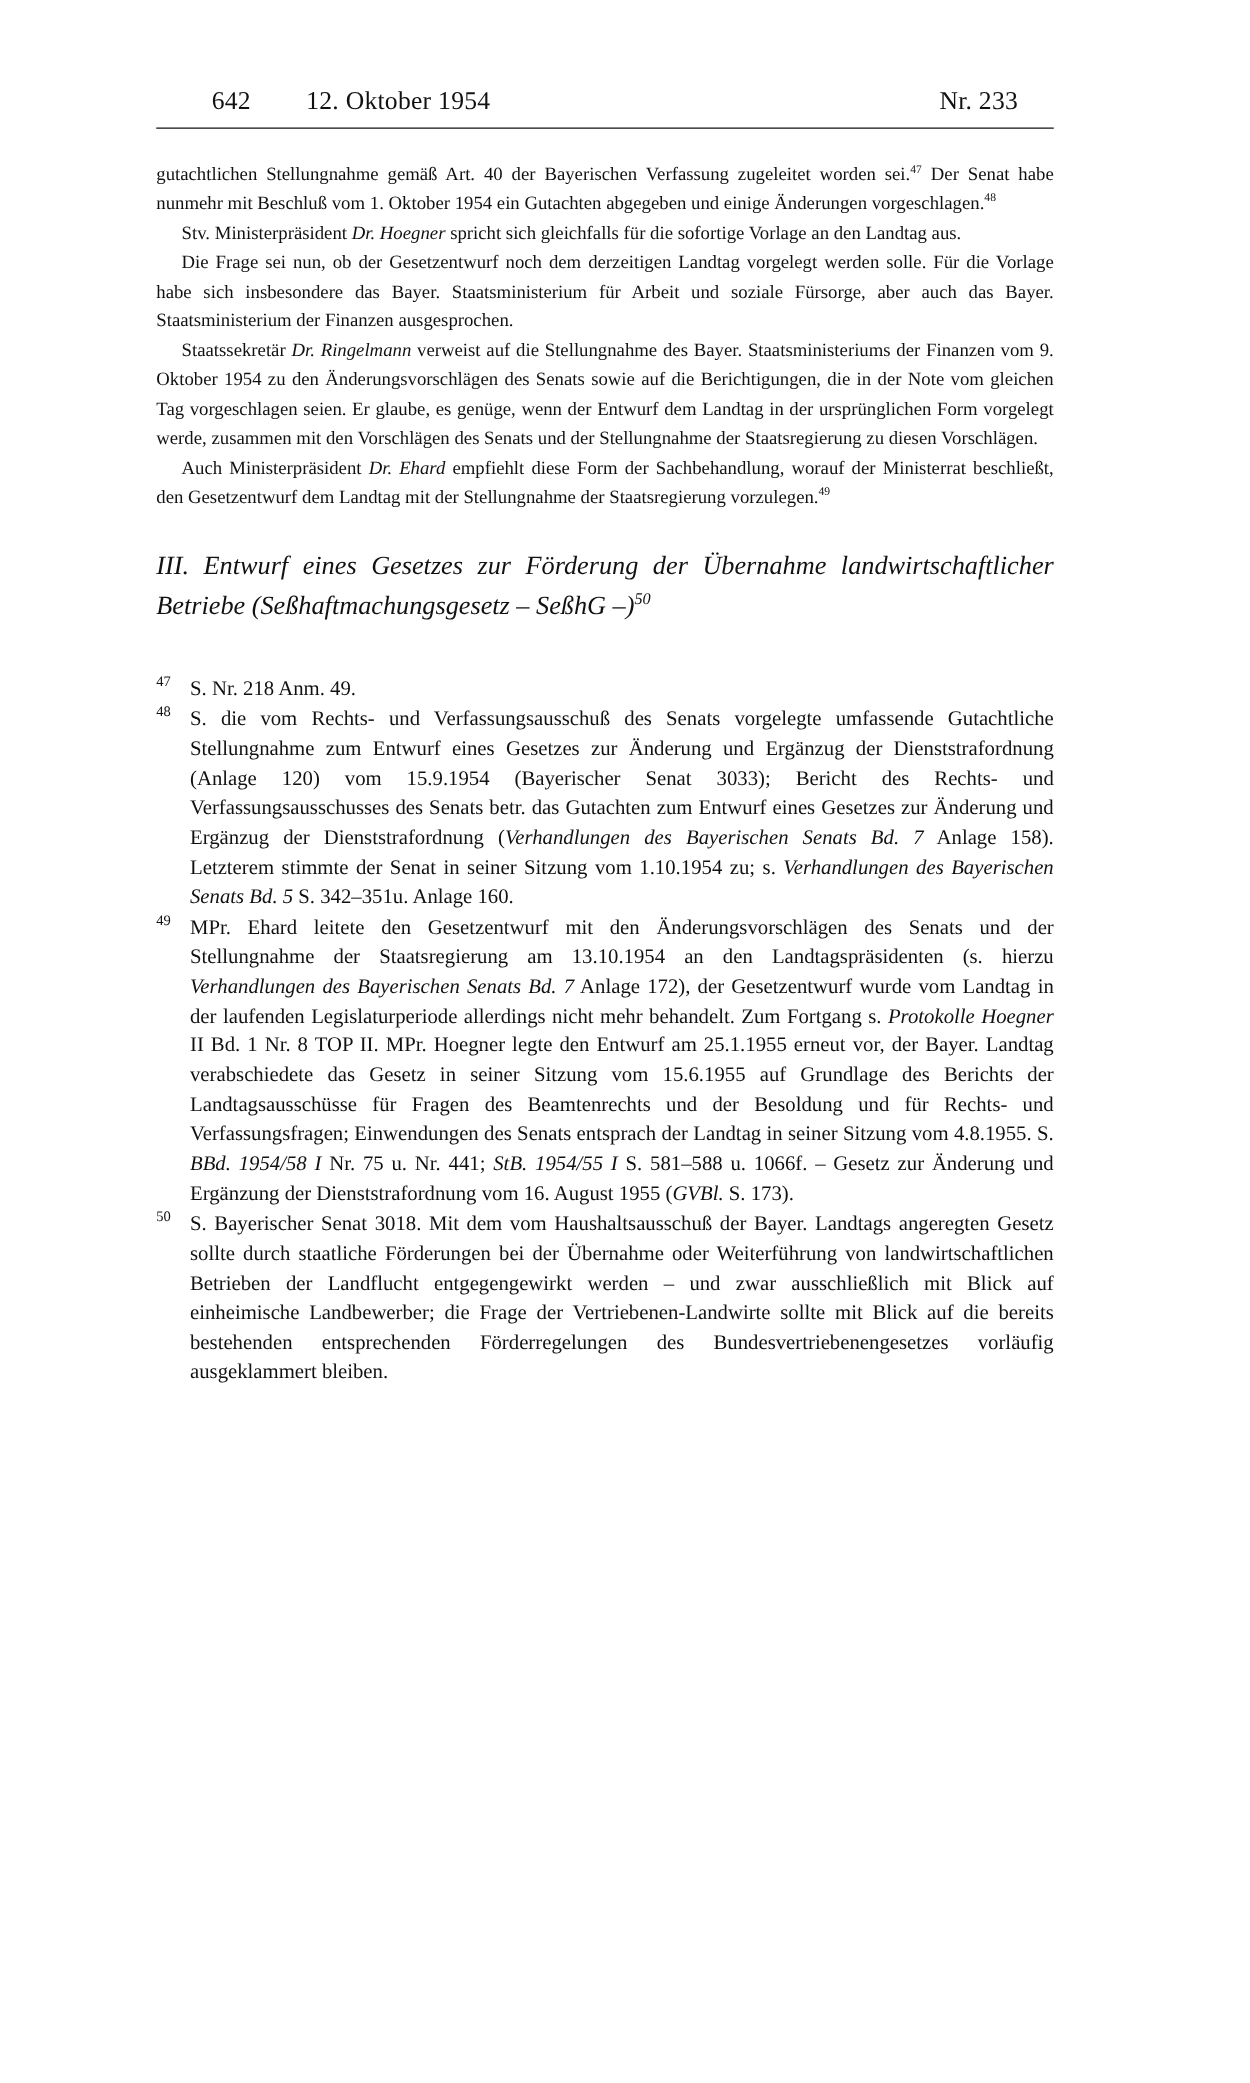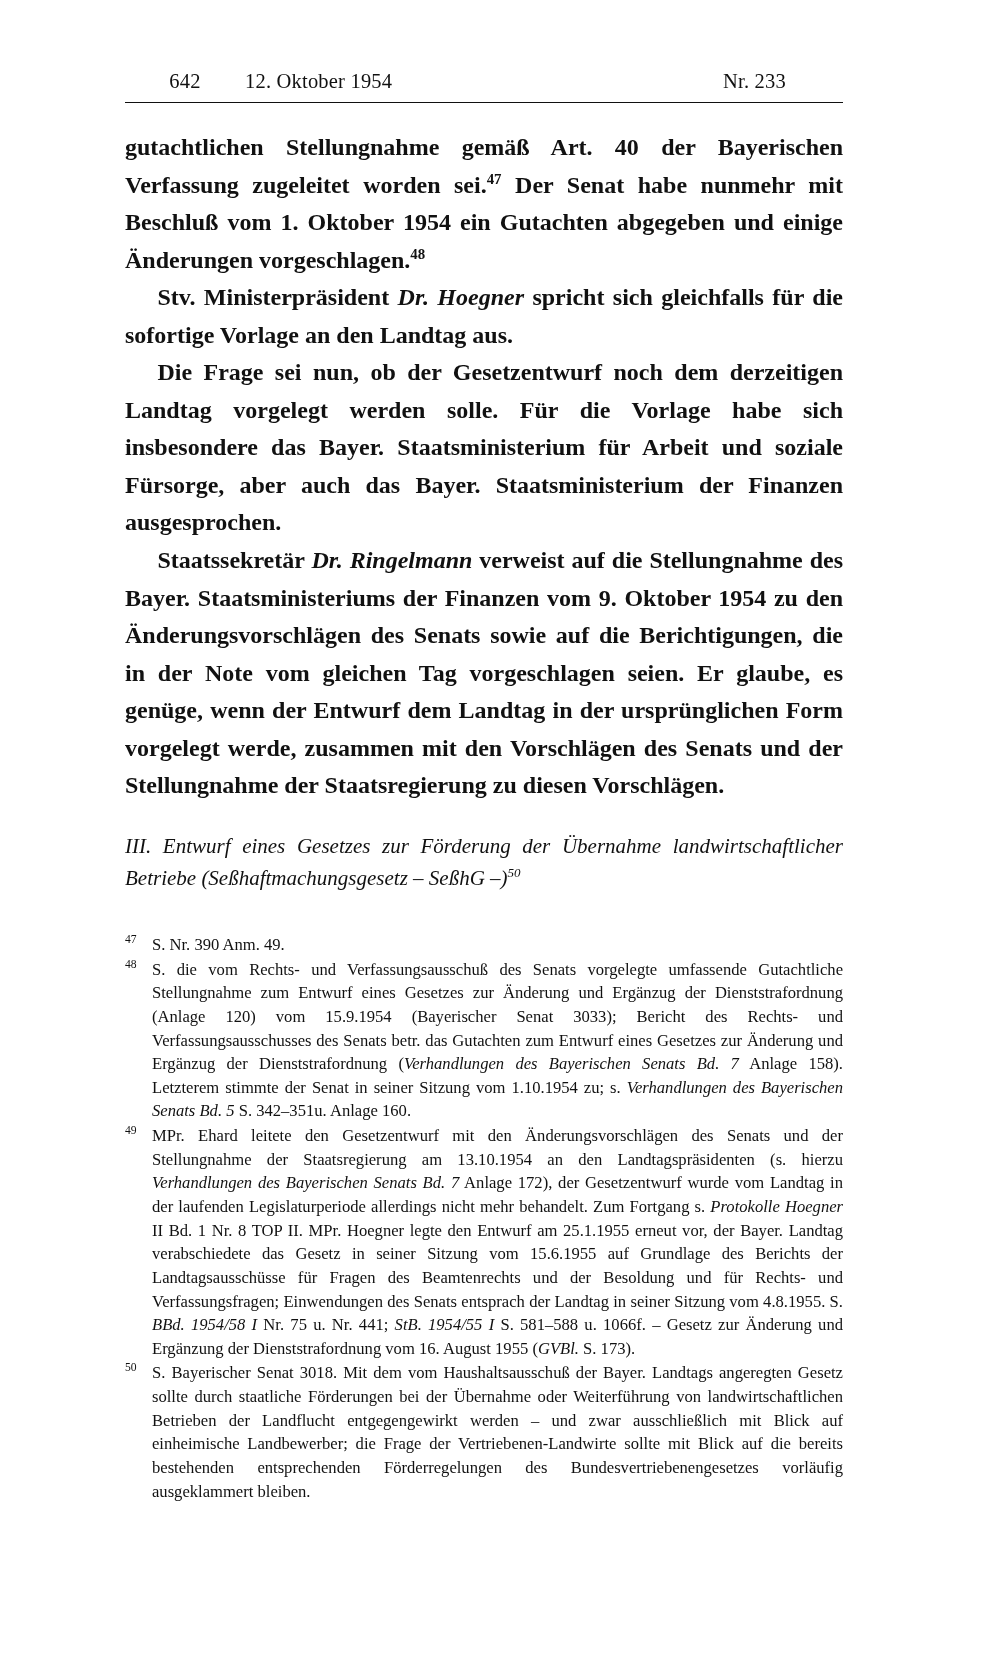--- a/index.html
+++ b/index.html
@@ -36,35 +36,34 @@
   }
   .runhead .folio {
     width: 120px;
     text-align: center;
   }
   .runhead .center {
     flex: 1;
   }
   .runhead .number {
     width: 120px;
-    text-align: left;
+    text-align: center;
   }
   .rule {
     border-bottom: 1.1px solid #111;
     margin-top: 9px;
   }
   
   .body {
     margin-top: 26px;
-    font-size: 24px;
+    font-size: 15px;
     line-height: 1.565;
     text-align: justify;
     text-justify: inter-word;
     hyphens: manual;
-    font-weight: bold;
   }
   .body p {
     margin: 0;
   }
   .body p.indent {
     text-indent: 1.35em;
   }
   .body p.noindent {
     text-indent: 0;
   }
@@ -126,28 +125,29 @@
 
     <div class="body">
       <p class="noindent"><span>gutachtlichen Stellungnahme gemäß Art. 40 der Bayerischen Verfassung zugeleitet worden sei.</span><sup>47</sup><span> Der Senat habe nunmehr mit Beschluß vom 1. Oktober 1954 ein Gutachten abgegeben und einige Änderungen vorgeschlagen.</span><sup>48</sup></p>
 
       <p class="indent"><span>Stv. Ministerpräsident </span><em>Dr. Hoegner</em><span> spricht sich gleichfalls für die sofortige Vorlage an den Landtag aus.</span></p>
 
       <p class="indent">Die Frage sei nun, ob der Gesetzentwurf noch dem derzeitigen Landtag vorgelegt werden solle. Für die Vorlage habe sich insbesondere das Bayer. Staatsministerium für Arbeit und soziale Fürsorge, aber auch das Bayer. Staatsministerium der Finanzen ausgesprochen.</p>
 
       <p class="indent"><span>Staatssekretär </span><em>Dr. Ringelmann</em><span> verweist auf die Stellungnahme des Bayer. Staatsministeriums der Finanzen vom 9. Oktober 1954 zu den Änderungsvorschlägen des Senats sowie auf die Berichtigungen, die in der Note vom gleichen Tag vorgeschlagen seien. Er glaube, es genüge, wenn der Entwurf dem Landtag in der ursprünglichen Form vorgelegt werde, zusammen mit den Vorschlägen des Senats und der Stellungnahme der Staatsregierung zu diesen Vorschlägen.</span></p>
 
+      <p class="indent"><span>Auch Ministerpräsident </span><em>Dr. Ehard</em><span> empfiehlt diese Form der Sachbehandlung, worauf der Ministerrat beschließt, den Gesetzentwurf dem Landtag mit der Stellungnahme der Staatsregierung vorzulegen.</span><sup>49</sup></p>
     </div>
 
     <div class="section-heading"><span>III. Entwurf eines Gesetzes zur Förderung der Übernahme landwirtschaftlicher Betriebe (Seßhaftmachungsgesetz – SeßhG –)</span><sup>50</sup></div>
 
     <div class="footnotes">
         <div class="fn">
           <div class="fn-num"><span>47</span></div>
-          <div class="fn-text"><span>S. Nr. 390 Anm. 49.</span></div>
+          <div class="fn-text"><span>S. Nr. 218 Anm. 49.</span></div>
         </div>
         <div class="fn">
           <div class="fn-num"><span>48</span></div>
           <div class="fn-text"><span>S. die vom Rechts- und Verfassungsausschuß des Senats vorgelegte umfassende Gutachtliche Stellungnahme zum Entwurf eines Gesetzes zur Änderung und Ergänzug der Dienststrafordnung (Anlage 120) vom 15.9.1954 (Bayerischer Senat 3033); Bericht des Rechts- und Verfassungsausschusses des Senats betr. das Gutachten zum Entwurf eines Gesetzes zur Änderung und Ergänzug der Dienststrafordnung (</span><em>Verhandlungen des Bayerischen Senats Bd. 7</em><span> Anlage 158). Letzterem stimmte der Senat in seiner Sitzung vom 1.10.1954 zu; s. </span><em>Verhandlungen des Bayerischen Senats Bd. 5</em><span> S. 342–351u. Anlage 160.</span></div>
         </div>
         <div class="fn">
           <div class="fn-num"><span>49</span></div>
           <div class="fn-text"><span>MPr. Ehard leitete den Gesetzentwurf mit den Änderungsvorschlägen des Senats und der Stellungnahme der Staatsregierung am 13.10.1954 an den Landtagspräsidenten (s. hierzu </span><em>Verhandlungen des Bayerischen Senats Bd. 7</em><span> Anlage 172), der Gesetzentwurf wurde vom Landtag in der laufenden Legislaturperiode allerdings nicht mehr behandelt. Zum Fortgang s. </span><em>Protokolle Hoegner</em><span> II Bd. 1 Nr. 8 TOP II. MPr. Hoegner legte den Entwurf am 25.1.1955 erneut vor, der Bayer. Landtag verabschiedete das Gesetz in seiner Sitzung vom 15.6.1955 auf Grundlage des Berichts der Landtagsausschüsse für Fragen des Beamtenrechts und der Besoldung und für Rechts- und Verfassungsfragen; Einwendungen des Senats entsprach der Landtag in seiner Sitzung vom 4.8.1955. S. </span><em>BBd. 1954/58 I</em><span> Nr. 75 u. Nr. 441; </span><em>StB. 1954/55 I</em><span> S. 581–588 u. 1066f. – Gesetz zur Änderung und Ergänzung der Dienststrafordnung vom 16. August 1955 (</span><em>GVBl.</em><span> S. 173).</span></div>
         </div>
         <div class="fn">

